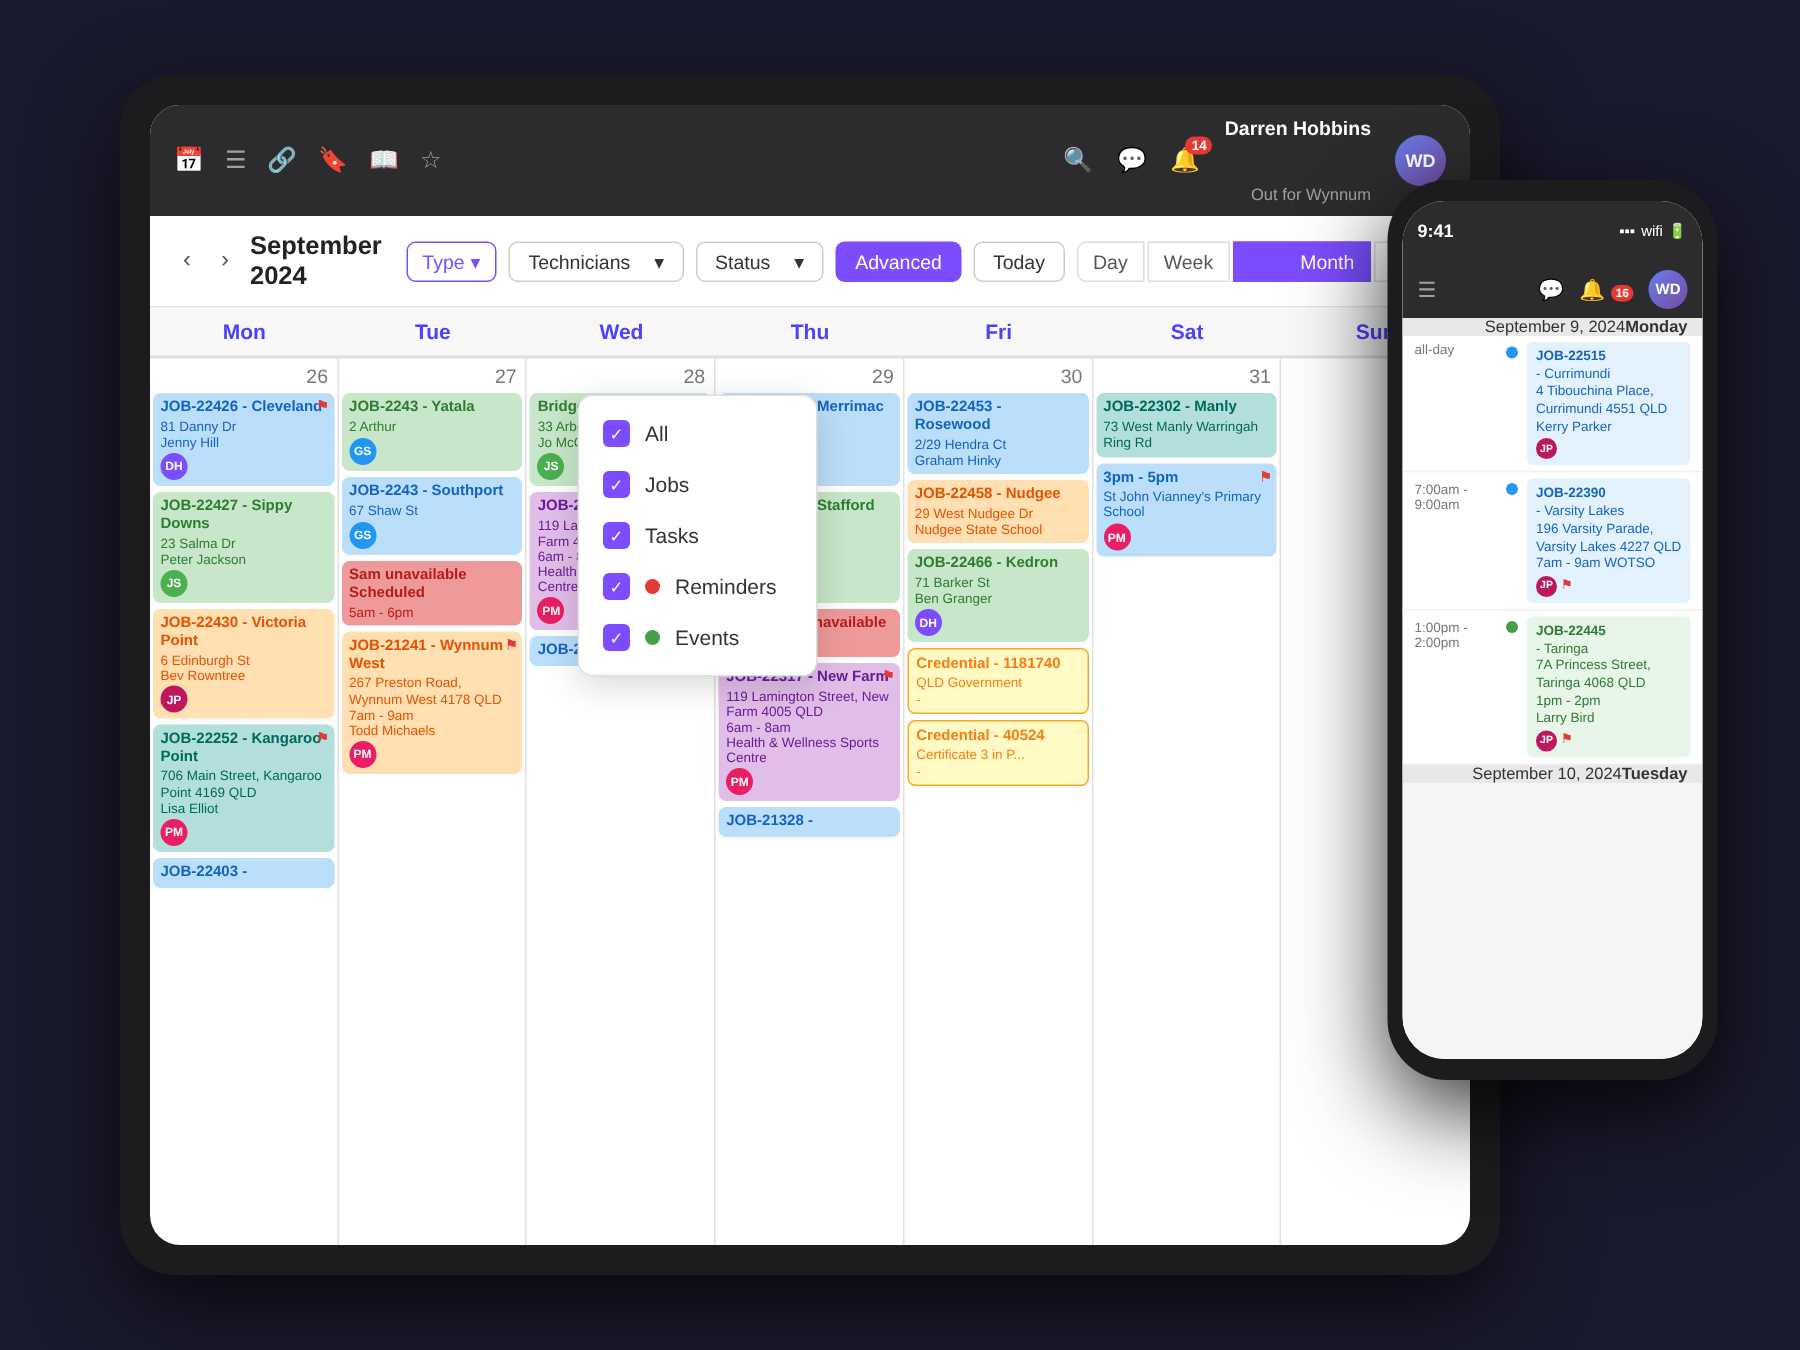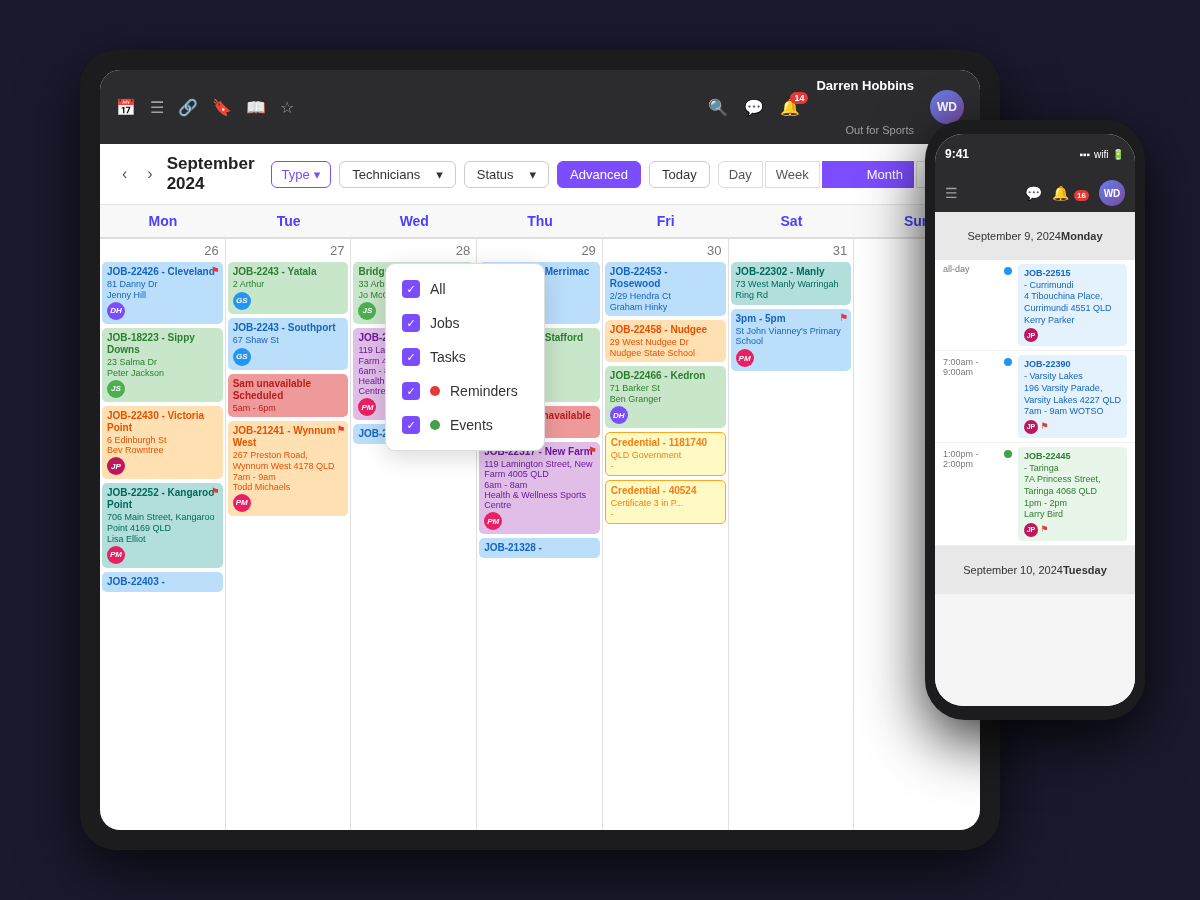--- a/index.html
+++ b/index.html
@@ -277,21 +277,20 @@
       display: inline-flex;
       width: 18px;
       height: 18px;
       border-radius: 50%;
       font-size: 8px;
       font-weight: bold;
       color: white;
       align-items: center;
       justify-content: center;
       margin-top: 2px;
-      font-style: italic;
     }
     .av-dh { background: #7c4dff; }
     .av-js { background: #4caf50; }
     .av-gs { background: #2196f3; }
     .av-pm { background: #e91e63; }
     .av-jp { background: #be185d; }
 
     .flag { color: #e53935; font-size: 10px; position: absolute; top: 3px; right: 3px; }
 
     
@@ -391,25 +390,25 @@
     }
 
     .phone-content {
       flex: 1;
       overflow-y: auto;
       background: #f5f5f5;
     }
 
     .phone-date-header {
       background: #e8e8e8;
-      padding: 18px 10px;
+      padding: 0 10px;
       font-size: 11px;
       color: #333;
       display: flex;
-      justify-content: center;
+      justify-content: flex-end;
     }
 
     .phone-date-bold { font-weight: 700; }
 
     .phone-event-row {
       display: flex;
       gap: 6px;
       padding: 4px 8px;
       background: white;
       border-bottom: 1px solid #f0f0f0;
@@ -494,21 +493,21 @@
       </div>
       <div class="top-bar-right">
         <span class="top-bar-icon">🔍</span>
         <span class="top-bar-icon">💬</span>
         <span class="top-bar-icon top-bar-right-icon">
           🔔
           <span class="notif-badge">14</span>
         </span>
         <div class="user-info">
           <span class="user-name">Darren Hobbins</span>
-          <span class="user-status">Out for Sports</span>
+          <span class="user-status">Out for Wynnum</span>
         </div>
         <div class="user-avatar">WD</div>
       </div>
     </div>
 
     <div class="calendar-toolbar">
       <button class="nav-btn">‹</button>
       <button class="nav-btn">›</button>
       <span class="month-title">September 2024</span>
 
@@ -574,21 +573,21 @@
           <div class="day-col">
             <div class="day-num">26</div>
             <div class="job-card blue">
               <div class="job-title">JOB-22426 - Cleveland</div>
               <div class="job-addr">81 Danny Dr</div>
               <div class="job-person">Jenny Hill</div>
               <span class="avatar-sm av-dh">DH</span>
               <span class="flag">⚑</span>
             </div>
             <div class="job-card green">
-              <div class="job-title">JOB-18223 - Sippy Downs</div>
+              <div class="job-title">JOB-22427 - Sippy Downs</div>
               <div class="job-addr">23 Salma Dr</div>
               <div class="job-person">Peter Jackson</div>
               <span class="avatar-sm av-js">JS</span>
             </div>
             <div class="job-card orange">
               <div class="job-title">JOB-22430 - Victoria Point</div>
               <div class="job-addr">6 Edinburgh St</div>
               <div class="job-person">Bev Rowntree</div>
               <span class="avatar-sm av-jp">JP</span>
             </div>

